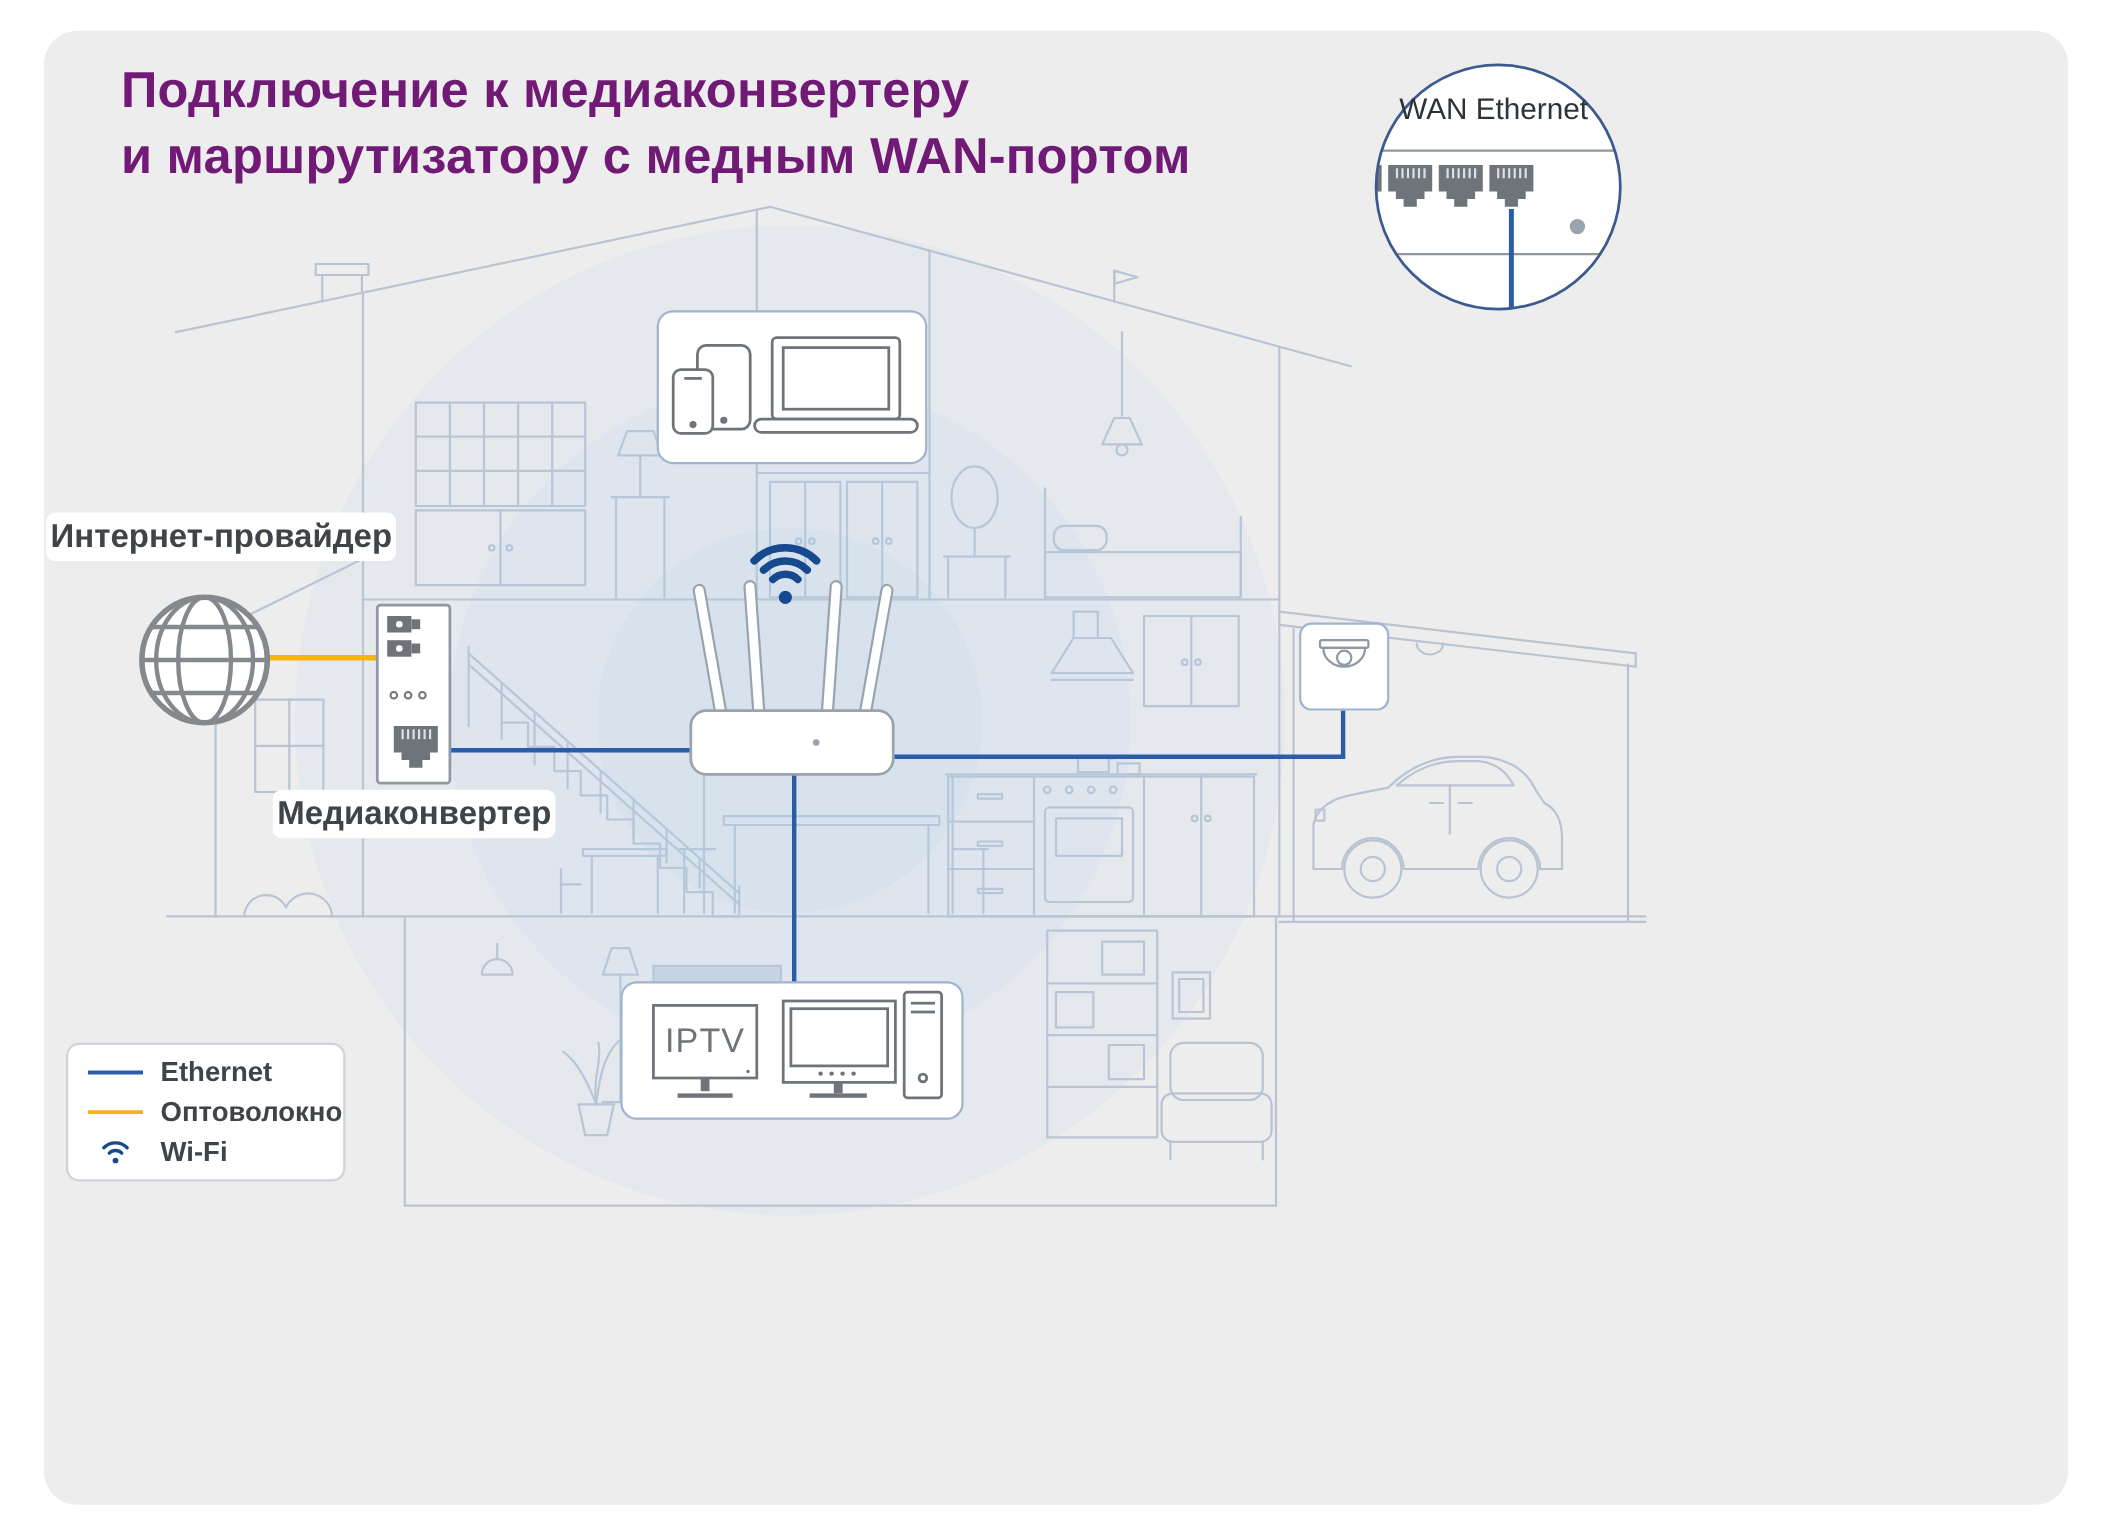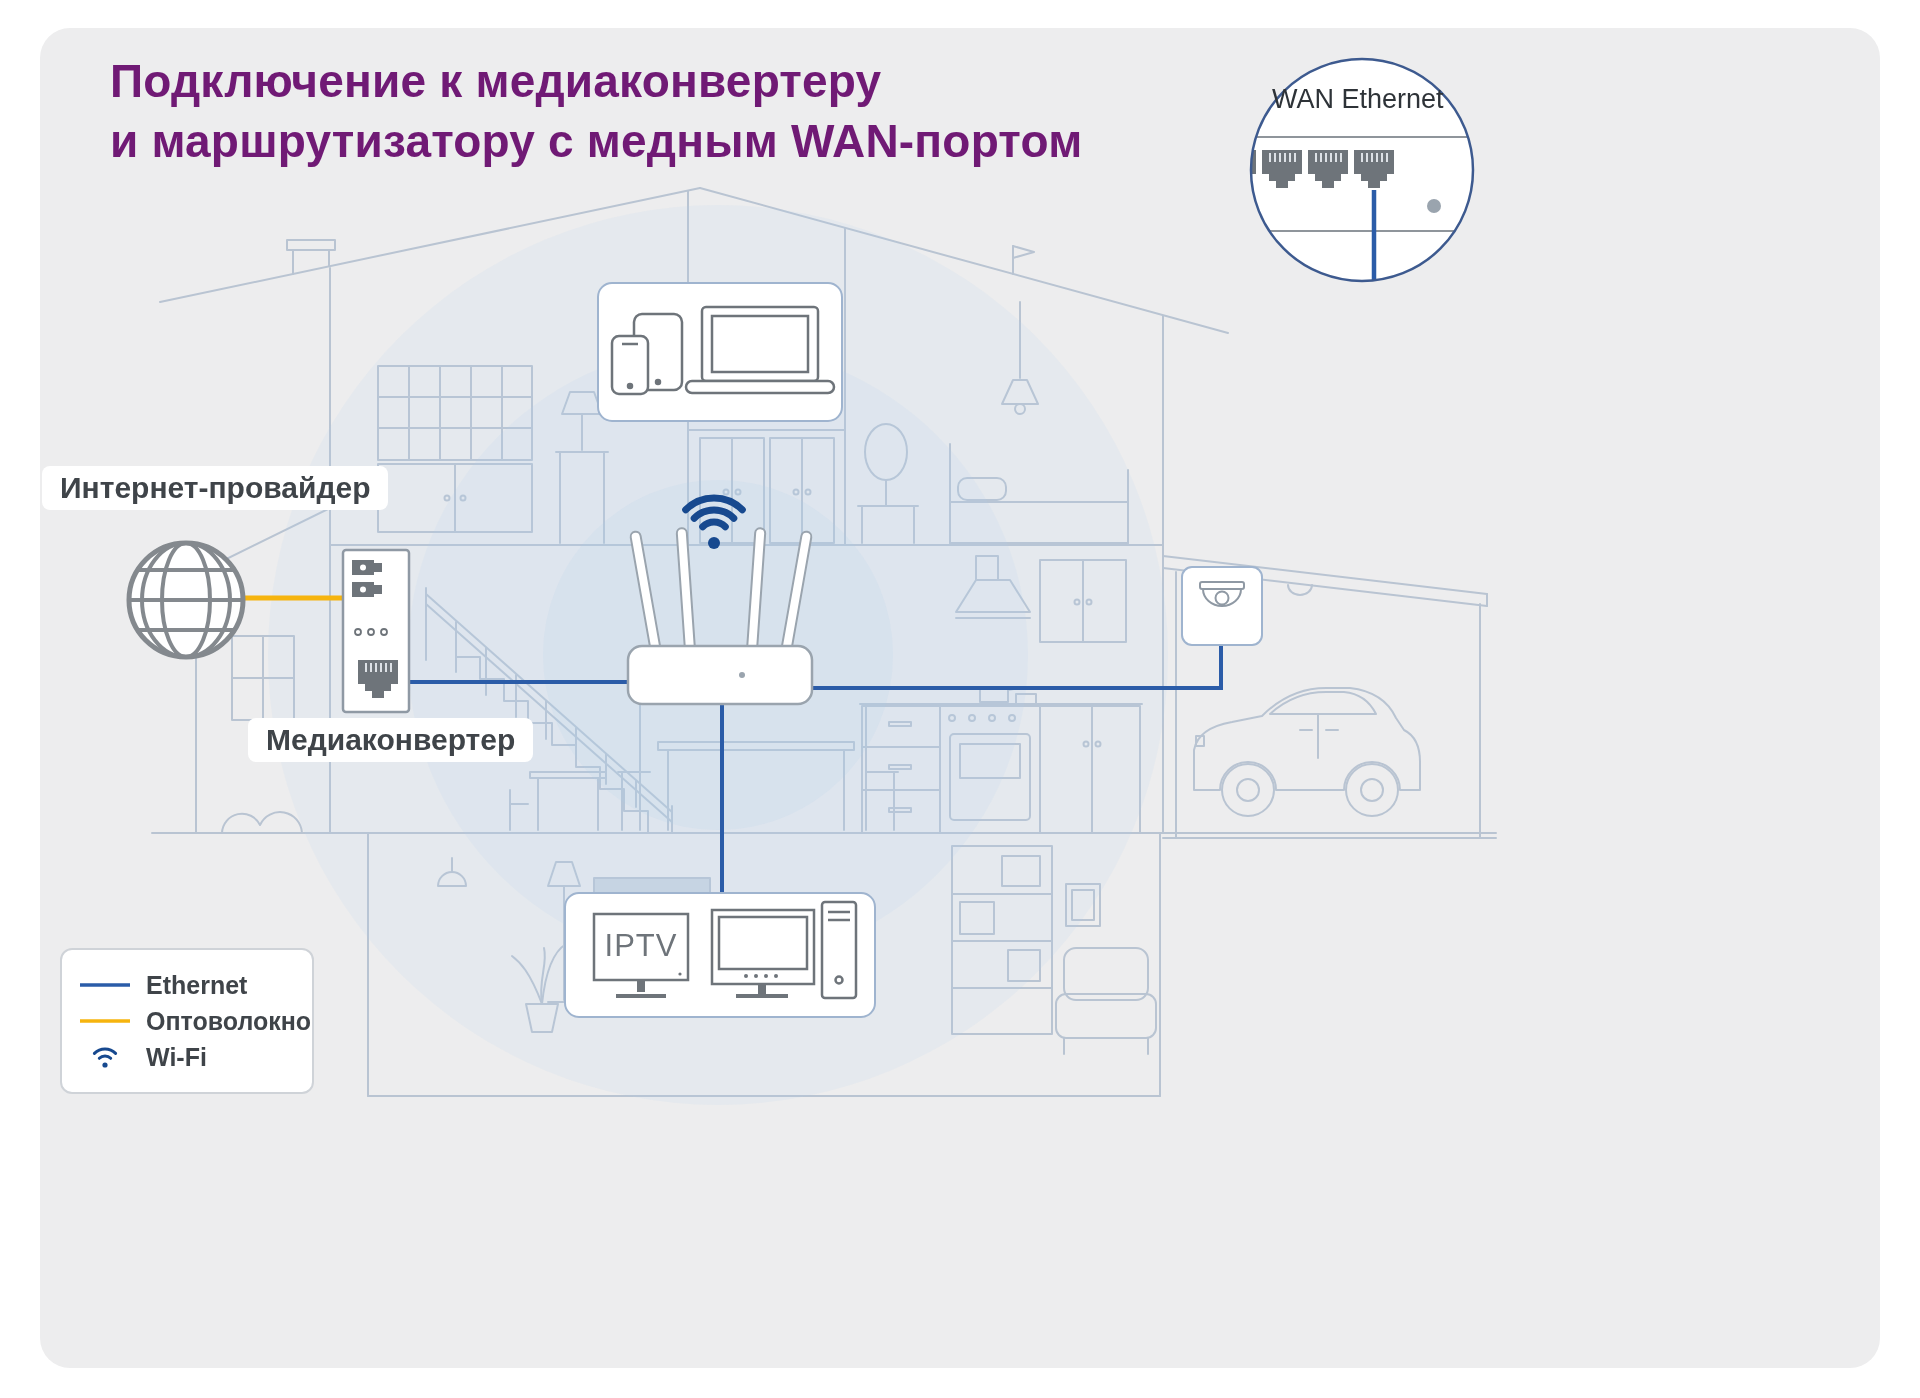--- a/index.html
+++ b/index.html
@@ -1,27 +1,27 @@
 <!DOCTYPE html>
 <html><head>
 <meta charset="utf-8">
 <style>
   *{margin:0;padding:0;box-sizing:border-box}
   html,body{width:1920px;height:1398px}
   body{background:#ffffff;font-family:"Liberation Sans",sans-serif;position:relative;overflow:hidden}
   .stage{position:absolute;inset:0}
   svg.scene{position:absolute;left:0;top:0;display:block}
   .title{position:absolute;left:110px;top:52px;font-size:46px;font-weight:700;color:#701a75;line-height:1.3;letter-spacing:.2px}
-  .pill{position:absolute;background:#ffffff;border-radius:8px;padding:5px 18px;font-size:30px;font-weight:700;color:#3f4449;white-space:nowrap}
+  .pill{position:absolute;background:#ffffff;border-radius:8px;padding:5px 4px;font-size:30px;font-weight:700;color:#3f4449;white-space:nowrap}
   #pill-provider{left:42px;top:466px}
   #pill-converter{left:248px;top:718px}
   #pill-router{left:596px;top:718px}
   .wan-label{position:absolute;left:1272px;top:84px;width:180px;text-align:left;font-size:27px;font-weight:500;color:#2e3338}
   .iptv-label{position:absolute;left:594px;top:914px;width:94px;height:64px;display:flex;align-items:center;justify-content:center;font-size:31px;font-weight:400;color:#6e747a;letter-spacing:1px}
-  .legend{position:absolute;left:60px;top:948px;width:254px;background:#ffffff;border:2px solid #cfd3d8;border-radius:12px;padding:21px 16px;display:flex;flex-direction:column;gap:8px}
+  .legend{position:absolute;left:60px;top:948px;width:254px;background:#ffffff;border:2px solid #cfd3d8;border-radius:12px;padding:11px 16px;display:flex;flex-direction:column;gap:8px}
   .legend-row{display:flex;align-items:center;height:28px}
   .legend-swatch{width:54px;flex:0 0 54px;display:flex;align-items:center;justify-content:center}
   .legend-label{margin-left:14px;font-size:25px;font-weight:700;color:#3f4449}
 </style>
 </head>
 <body>
 
 <div class="stage">
 
 <svg class="scene" width="1920" height="1398" viewBox="0 0 1920 1398">

